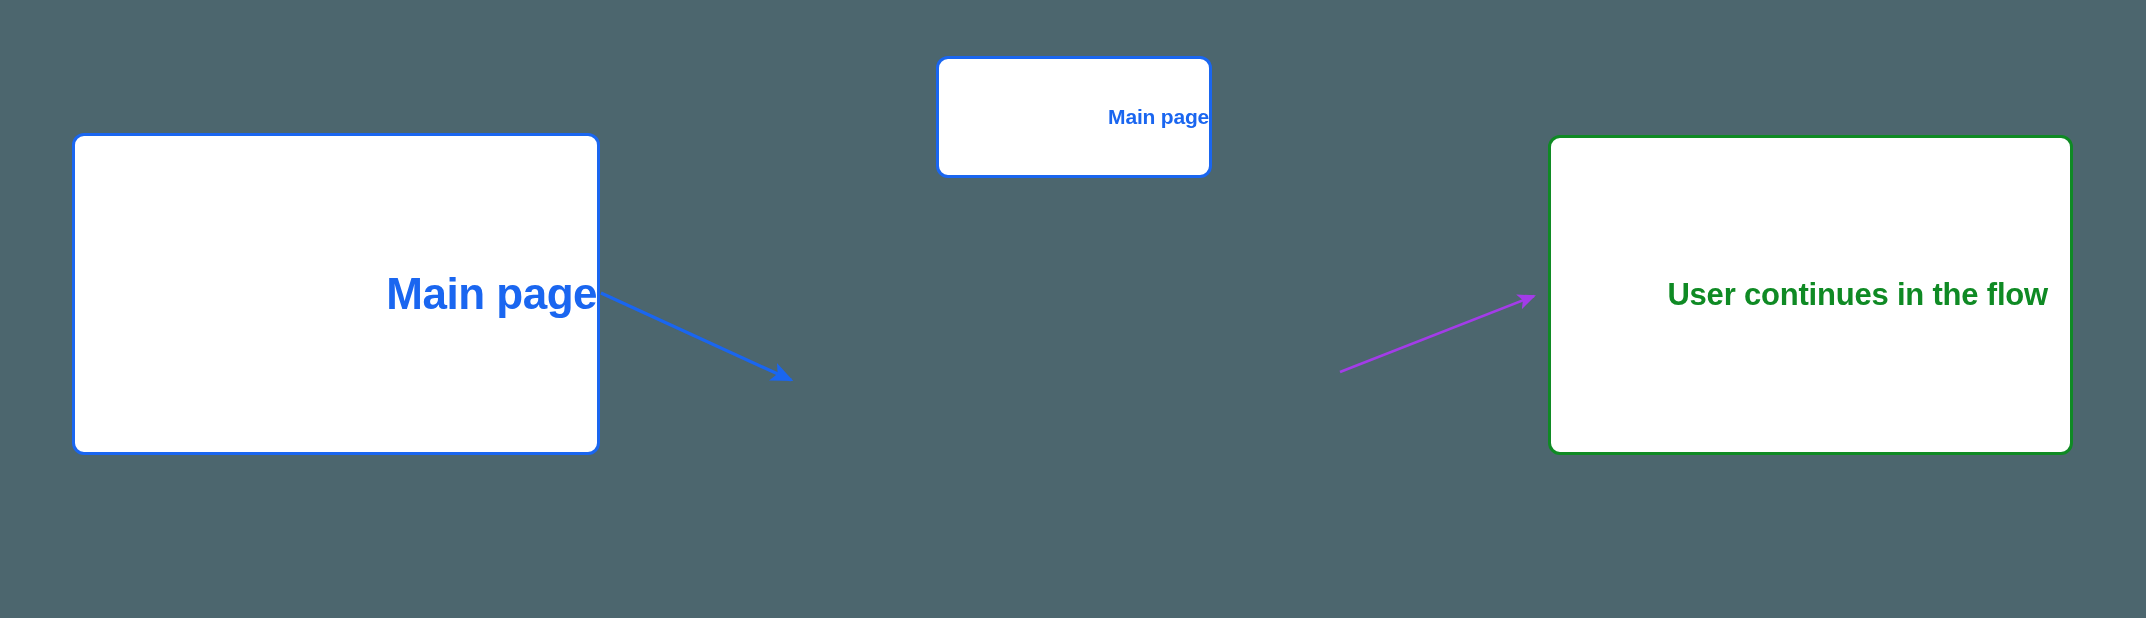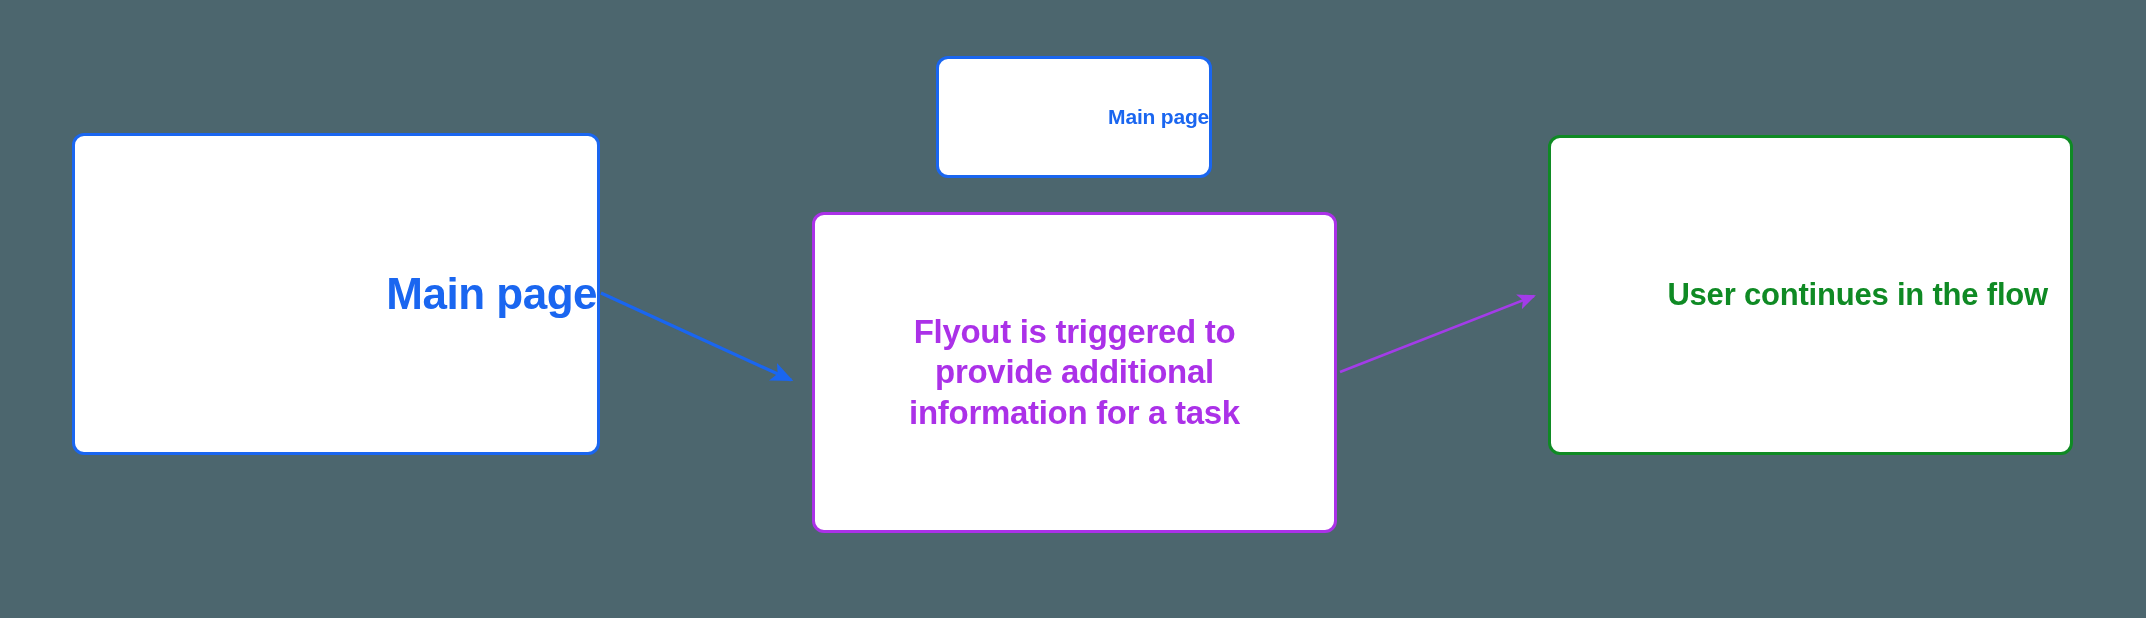--- a/index.html
+++ b/index.html
@@ -111,21 +111,18 @@
   </svg>
 
   <div class="node" id="node-main-page-large">
     <span class="node-label">Main page</span>
   </div>
 
   <div class="node" id="node-main-page-small">
     <span class="node-label">Main page</span>
   </div>
 
-  <div class="node" id="node-flyout">
-    <span class="node-label">Flyout is triggered to provide additional information for a task</span>
-  </div>
 
   <div class="node" id="node-user-continues">
     <span class="node-label">User continues in the flow</span>
   </div>
 
 </div>
 
 </body></html>

